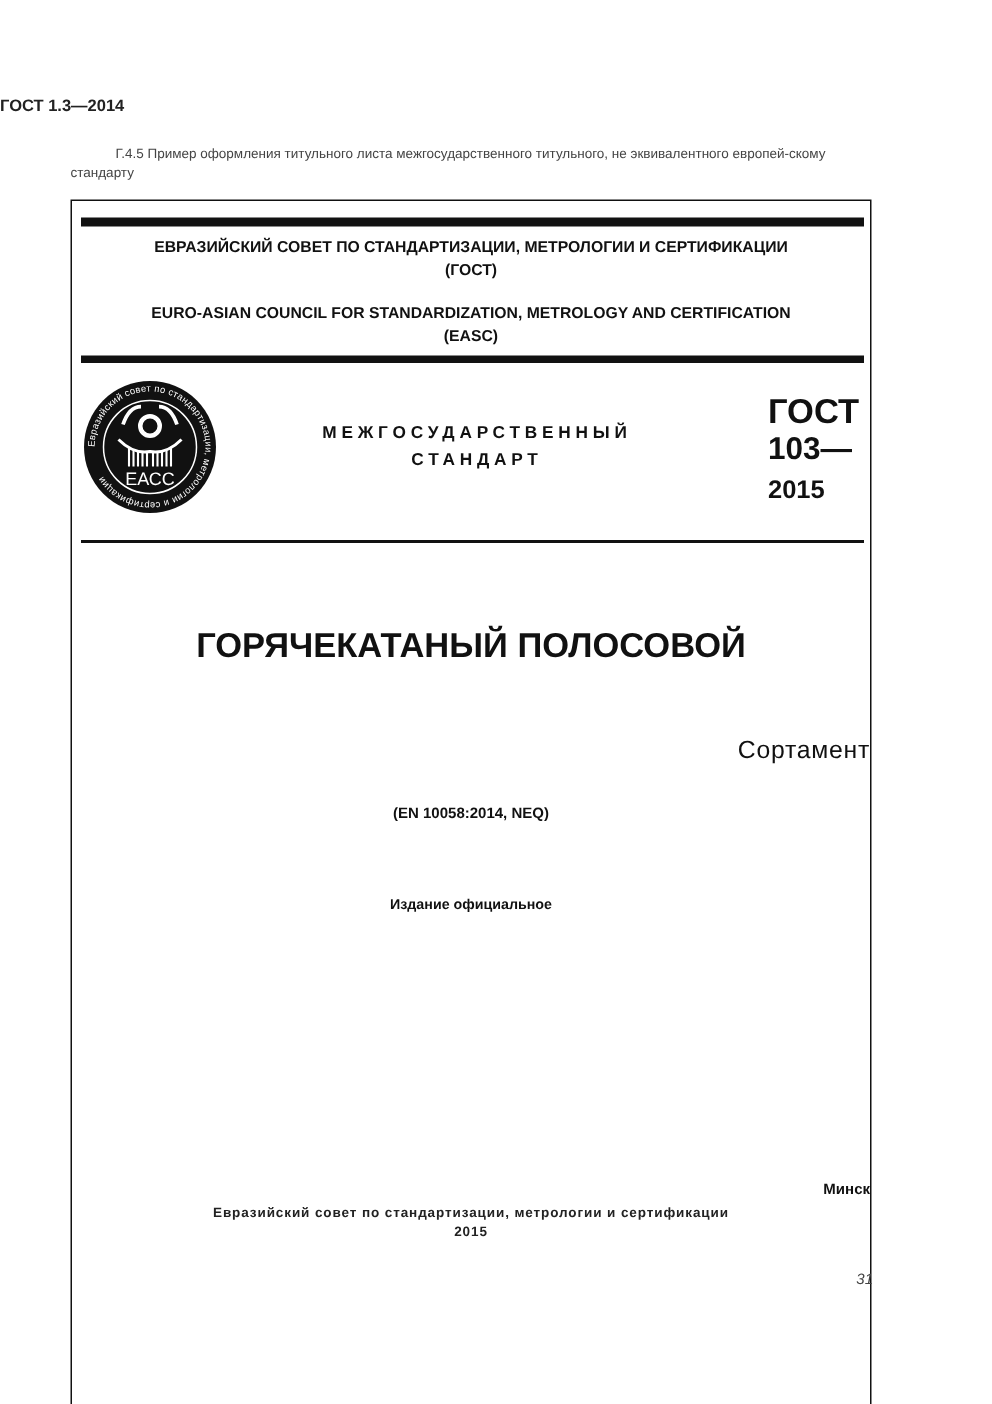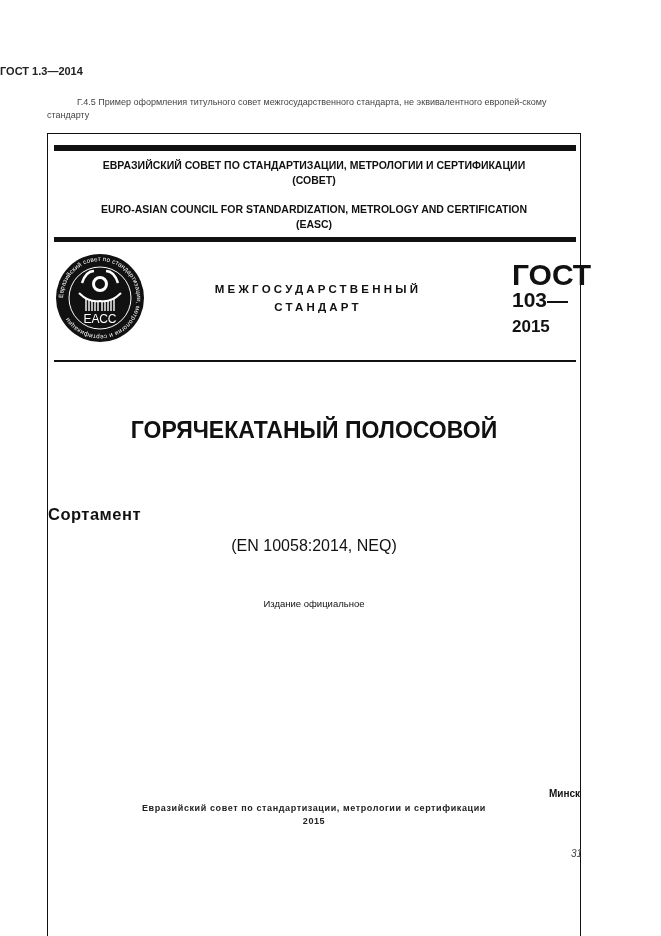--- a/index.html
+++ b/index.html
@@ -14,45 +14,45 @@
   .bar { position:absolute; left:6px; right:4px; background:#111; }
   .bar.b1 { top:11px; height:6px; }
   .bar.b2 { top:103px; height:5px; }
   .bar.b3 { top:226px; height:2px; }
   .council { position:absolute; left:0; right:0; text-align:center; font-weight:bold; font-size:10.5px; line-height:15px; }
   .c-ru { top:24px; }
   .c-en { top:68px; }
   .logo { position:absolute; left:7px; top:119px; width:90px; height:90px; }
   .interstate { position:absolute; left:120px; width:300px; top:146px; text-align:center; font-weight:bold; font-size:11.5px; letter-spacing:3.2px; line-height:18px; }
   .gost { position:absolute; left:464px; top:128px; font-weight:bold; line-height:25px; }
-  .gost .g1 { font-size:30px; display:block; }
+  .gost .g1 { font-size:23px; display:block; }
   .gost .g2 { font-size:21px; display:block; }
   .gost .g3 { font-size:17px; display:block; margin-top:2px; }
   .title { position:absolute; left:0; right:0; top:281px; text-align:center; font-weight:bold; font-size:23px; line-height:31px; }
-  .subtitle { position:absolute; left:0; right:0; top:371px; text-align:left; font-weight:bold; font-size:16.5px; letter-spacing:0.5px; }
-  .eqref { position:absolute; left:0; right:0; top:403px; text-align:center; font-weight:normal; font-size:16px; }
-  .edition { position:absolute; left:0; right:0; top:464px; text-align:center; font-weight:normal; font-size:9.5px; }
+  .subtitle { position:absolute; left:0; right:0; top:357px; text-align:right; font-weight:normal; font-size:16.5px; letter-spacing:0.5px; }
+  .eqref { position:absolute; left:0; right:0; top:403px; text-align:center; font-weight:bold; font-size:10px; }
+  .edition { position:absolute; left:0; right:0; top:464px; text-align:center; font-weight:bold; font-size:9.5px; }
   .city { position:absolute; left:0; right:0; top:654px; text-align:right; font-weight:bold; font-size:10px; }
   .publisher { position:absolute; left:0; right:0; top:669px; text-align:center; font-weight:bold; font-size:9px; letter-spacing:0.6px; color:#222; }
   .pubyear { position:absolute; left:0; right:0; top:682px; text-align:center; font-weight:bold; font-size:9px; letter-spacing:0.6px; color:#222; }
   .page-number { left:0; width:582px; top:848px; text-align:right; font-size:10px; color:#444;font-style:italic; }
 </style>
 </head>
 <body>
 
 <div class="abs header-code">ГОСТ 1.3—2014</div>
 
-<div class="abs intro">Г.4.5 Пример оформления титульного совет межгосударственного стандарта, не эквивалентного европей-скому стандарту</div>
+<div class="abs intro">Г.4.5 Пример оформления титульного листа межгосударственного титульного, не эквивалентного европей-скому стандарту</div>
 
 <div class="abs frame">
   <div class="bar b1"></div>
 
   <div class="council c-ru">
     <div>ЕВРАЗИЙСКИЙ СОВЕТ ПО СТАНДАРТИЗАЦИИ, МЕТРОЛОГИИ И СЕРТИФИКАЦИИ</div>
-    <div>(СОВЕТ)</div>
+    <div>(ГОСТ)</div>
   </div>
   <div class="council c-en">
     <div>EURO-ASIAN COUNCIL FOR STANDARDIZATION, METROLOGY AND CERTIFICATION</div>
     <div>(EASC)</div>
   </div>
 
   <div class="bar b2"></div>
 
   <div class="logo">
     <svg width="90" height="90" viewBox="0 0 90 90">

